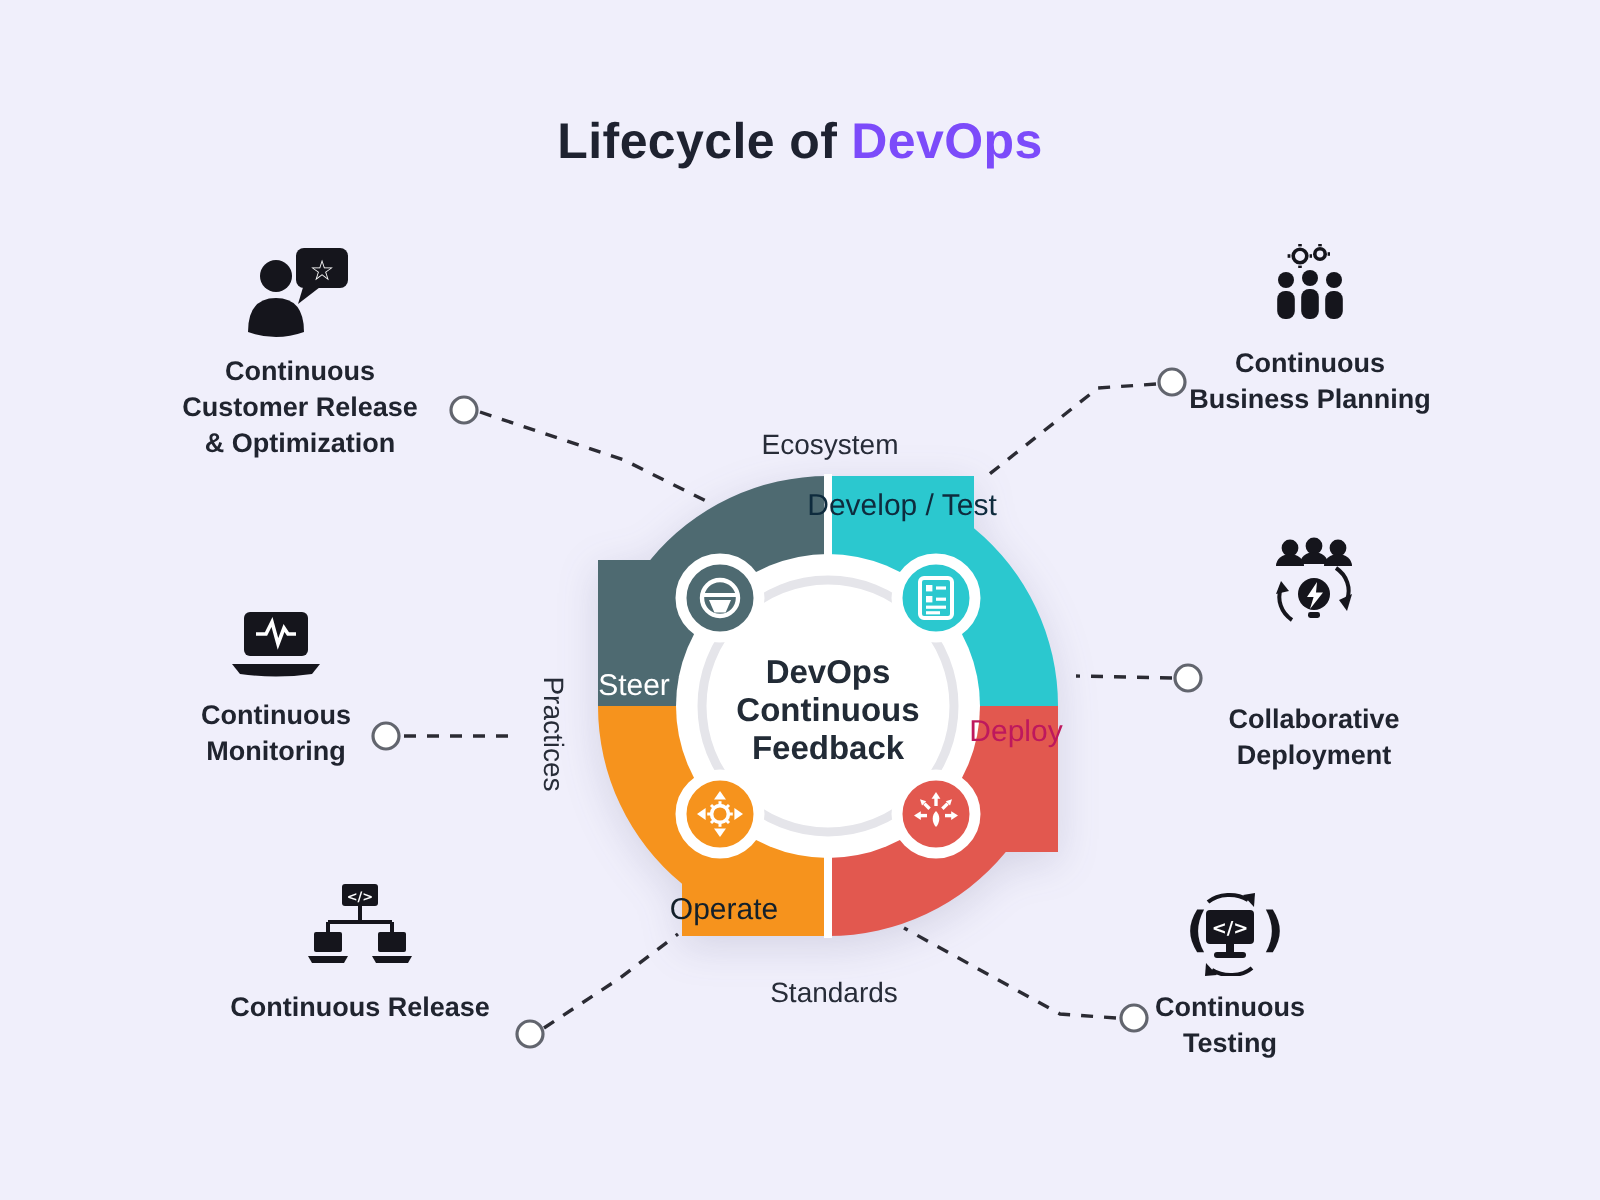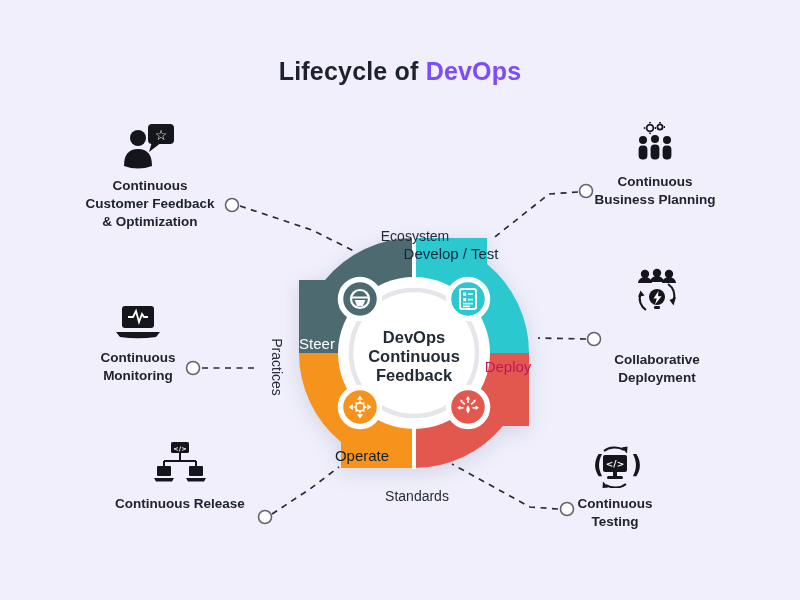--- a/index.html
+++ b/index.html
@@ -127,37 +127,37 @@
   <div class="seg-label" style="left:451px;top:253px;color:#0E2B3D;">Develop / Test</div>
   <div class="seg-label" style="left:508px;top:366px;color:#be185d;">Deploy</div>
   <div class="seg-label" style="left:362px;top:455px;color:#13202B;">Operate</div>
 
   <div class="center-text">
     <div>DevOps</div>
     <div>Continuous</div>
     <div>Feedback</div>
   </div>
 
-  <div class="axis-label" style="left:415px;top:236px;text-align:center;">Ecosystem</div>
+  <div class="axis-label" style="left:415px;top:222px;text-align:center;">Ecosystem</div>
   <div class="axis-label rot" style="left:277px;top:367px;">Practices</div>
   <div class="axis-label" style="left:417px;top:496px;">Standards</div>
 
   <div class="sat" style="left:40px;top:122px;width:220px;">
     <div class="sat-icon">
       <svg width="56" height="48" viewBox="0 0 56 48">
         <rect x="26" y="2" width="26" height="20" rx="4" fill="#15151C"></rect>
         <polygon points="30,20 40,20 27,30" fill="#15151C"></polygon>
         <text x="39" y="18" text-anchor="middle" font-family="DejaVu Sans" font-size="14" fill="#fff">☆</text>
         <circle cx="16" cy="16" r="8" fill="#15151C"></circle>
         <path d="M2 44 Q2 27 16 27 Q30 27 30 44 Q16 49 2 44 Z" fill="#15151C"></path>
       </svg>
     </div>
     <div class="sat-label">
       <div>Continuous</div>
-      <div>Customer Feedback</div>
+      <div>Customer Release</div>
       <div>&amp; Optimization</div>
     </div>
   </div>
 
   <div class="sat" style="left:555px;top:122px;width:200px;">
     <div class="sat-icon">
       <svg width="44" height="44" viewBox="0 0 44 44">
         <g fill="none" stroke="#15151C" stroke-width="1.8">
           <circle cx="17" cy="6" r="3.4"></circle>
             <circle cx="27" cy="5" r="2.6"></circle>

